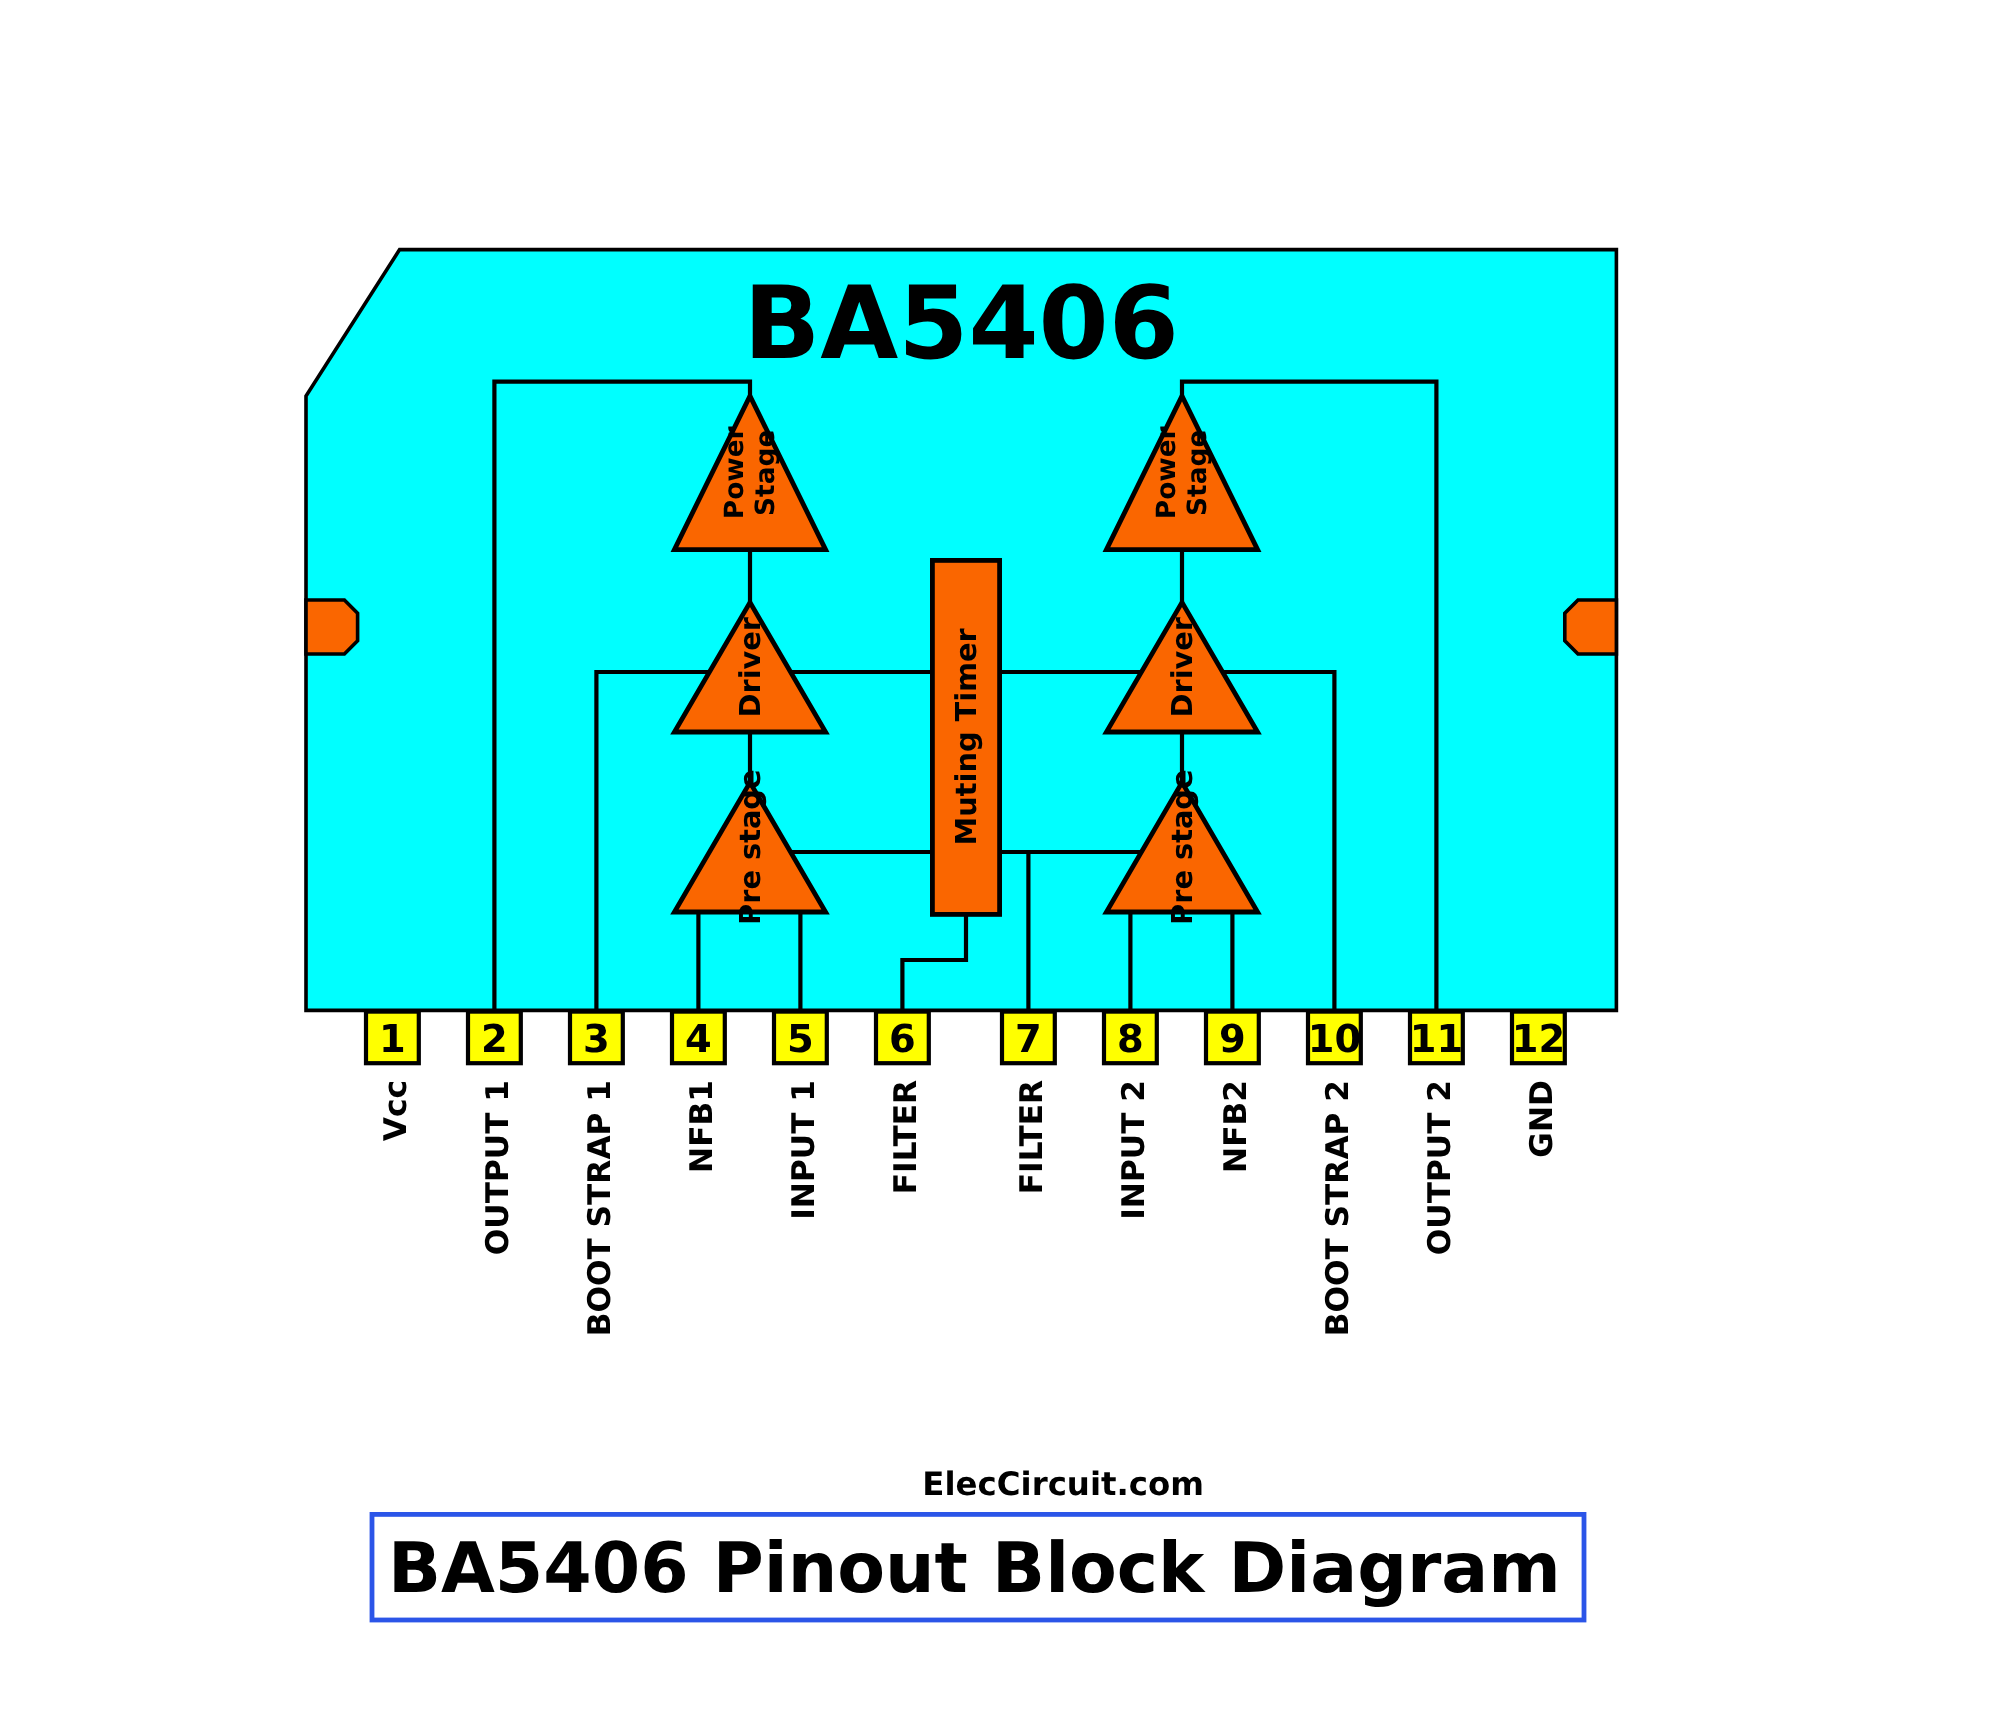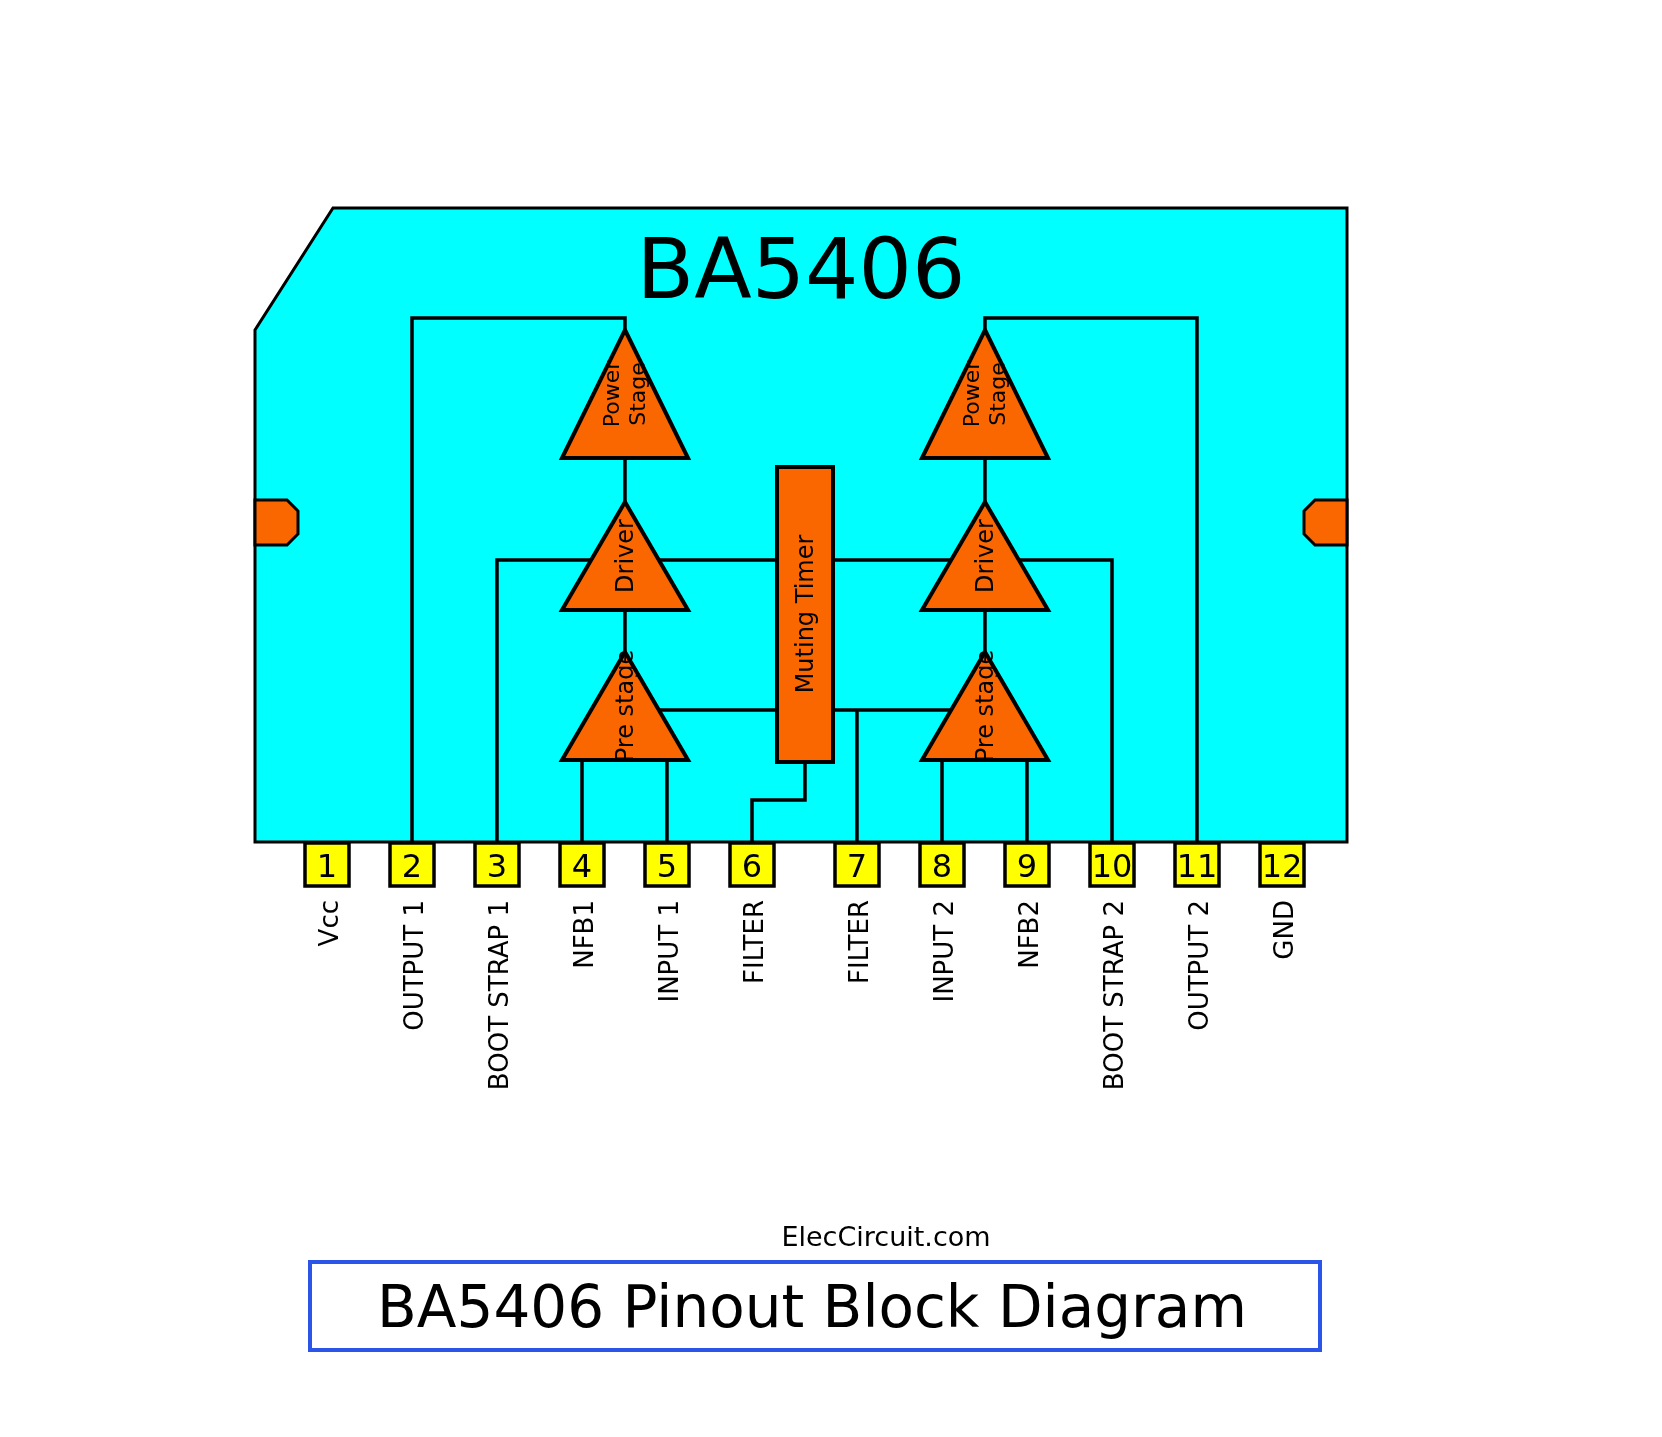--- a/index.html
+++ b/index.html
@@ -1,17 +1,17 @@
 <!DOCTYPE html>
 <html><head>
 <meta charset="utf-8">
 <style>
   html,body{margin:0;padding:0;background:#ffffff;}
   .canvas{position:relative;width:1662px;height:1437px;background:#ffffff;overflow:hidden;
-          font-family:"DejaVu Sans",sans-serif;}
+          font-family:"DejaVu Sans",sans-serif;font-weight:bold;}
   svg{position:absolute;left:0;top:0;}
   svg text{font-family:"DejaVu Sans",sans-serif;fill:#000;}
   .ic-title{font-size:84px;}
   .blk-label{font-size:22px;}
   .blk-label-lg{font-size:24px;}
   .timer-label{font-size:24px;}
   .pin-num{font-size:32px;}
   .pin-label{font-size:26px;}
   .watermark{font-size:27px;}
   .caption-text{font-size:58px;}

